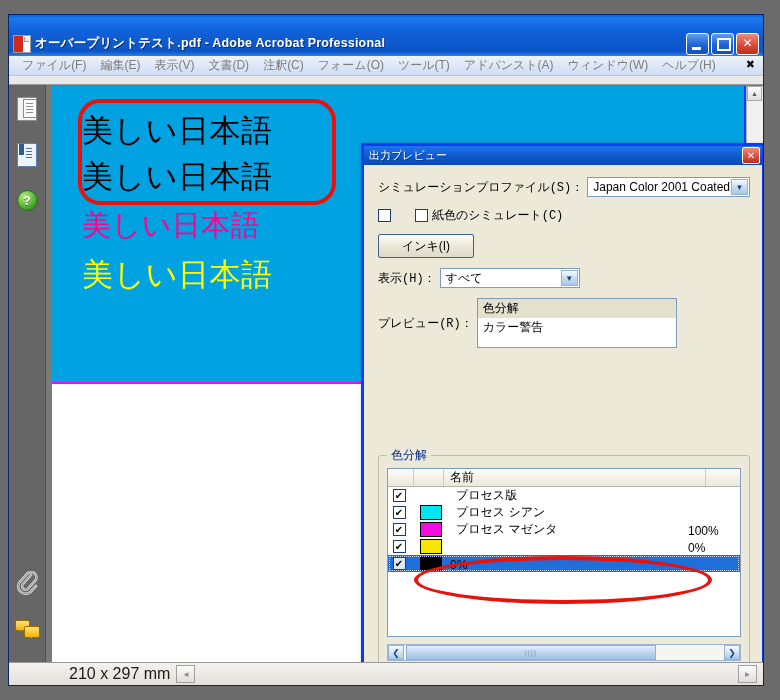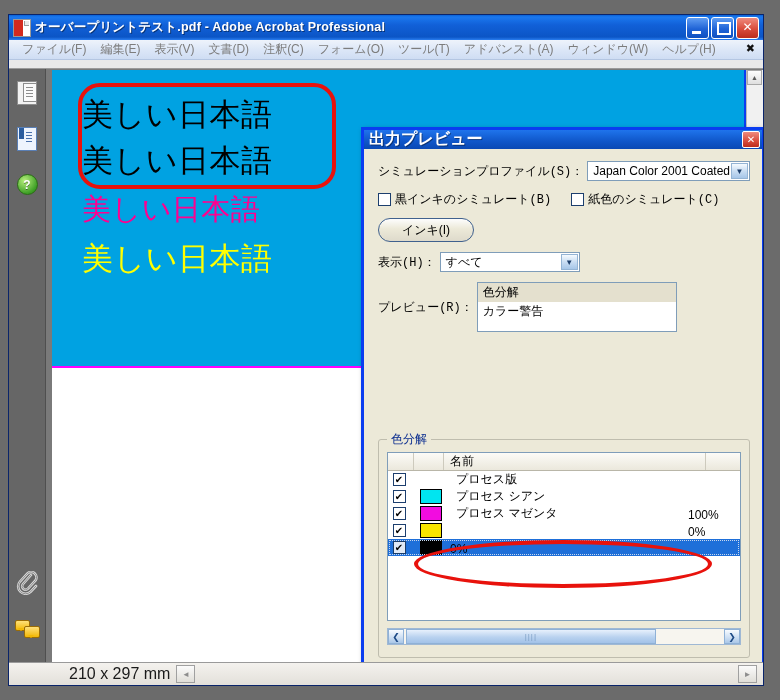--- a/index.html
+++ b/index.html
@@ -14,21 +14,21 @@
     position:absolute;left:8px;top:14px;width:756px;height:672px;
     background:#d4d0c8;
     border:1px solid #0a246a;
     box-sizing:border-box;
     display:flex;flex-direction:column;
   }
   
   .titlebar{
     height:25px;flex:0 0 25px;
     background:linear-gradient(180deg,#0a62d6 0%,#1b78ee 8%,#1160d8 40%,#0b55c6 88%,#2a7ef0 100%);
-    display:flex;align-items:center;padding:0 2px 0 4px;position:relative;
+    display:flex;align-items:center;padding:16px 2px 0 4px;position:relative;
   }
   .app-icon{
     width:16px;height:16px;flex:0 0 16px;margin-right:4px;position:relative;
     background:#fff;border:1px solid #9a9a9a;
   }
   .app-icon:before{
     content:"";position:absolute;left:0;top:0;width:9px;height:16px;background:#d42a1e;
   }
   .app-icon:after{
     content:"";position:absolute;right:1px;top:1px;width:4px;height:4px;
@@ -165,21 +165,21 @@
   .dialog{
     position:absolute;left:352px;top:58px;width:404px;height:600px;
     background:#ece9d8;border:3px solid #0a3df0;box-sizing:border-box;
     display:flex;flex-direction:column;
     box-shadow:2px 2px 5px rgba(0,0,0,.35);
   }
   .dlg-title{
     height:19px;flex:0 0 19px;display:flex;align-items:center;padding:0 2px 0 5px;
     background:linear-gradient(180deg,#1f74ec,#0f56c9 60%,#0a49b4);
   }
-  .dlg-title-text{color:#fff;font-weight:bold;font-size:16px;text-shadow:1px 1px 0 rgba(0,0,0,.4);}
+  .dlg-title-text{color:#fff;font-weight:normal;font-size:11px;text-shadow:1px 1px 0 rgba(0,0,0,.4);}
   .dlg-close{
     margin-left:auto;width:16px;height:15px;border:1px solid #fff;border-radius:2px;
     background:linear-gradient(180deg,#ef8b7e,#d94c3c 60%,#bd2d1c);
     color:#fff;font-size:10px;font-weight:bold;display:flex;align-items:center;justify-content:center;
   }
   .dlg-body{flex:1 1 auto;padding:12px 12px 0 14px;position:relative;}
   .row{display:flex;align-items:center;margin-bottom:10px;}
   .lbl{font-size:12px;color:#000;white-space:nowrap;font-family:Liberation Mono, monospace;}
   .combo{
     height:20px;border:1px solid #7f9db9;background:#fff;display:flex;align-items:center;
@@ -191,21 +191,21 @@
     border:1px solid #94b4d4;box-sizing:border-box;
     display:flex;align-items:center;justify-content:center;color:#1d3f6b;font-size:8px;
   }
   .cb{
     width:13px;height:13px;border:1px solid #1c3e6e;background:#fff;box-sizing:border-box;
     display:inline-flex;align-items:center;justify-content:center;margin-right:4px;flex:0 0 13px;
     font-size:10px;color:#000;line-height:1;
   }
   .cb.checked:after{content:"\2714";font-size:10px;color:#000;}
   .btn{
-    height:22px;min-width:70px;padding:0 12px;border:1px solid #40618e;border-radius:12px;
+    height:22px;min-width:70px;padding:0 12px;border:1px solid #40618e;border-radius:2px;
     background:linear-gradient(180deg,#fdfdfd,#ece9d8 45%,#dedacb);
     font-size:12px;color:#000;display:inline-flex;align-items:center;justify-content:center;
   }
   .listbox{
     border:1px solid #7f9db9;background:#fff;box-sizing:border-box;
   }
   .lb-item{padding:1px 5px;font-size:12px;color:#000;white-space:nowrap;}
   .lb-item.sel{background:#e4e0ce;}
   
   .group{
@@ -347,21 +347,20 @@
         <div class="row">
           <div class="lbl">シミュレーションプロファイル(S)：</div>
           <div class="combo" style="width:216px;margin-left:4px;">
             <span>Japan Color 2001 Coated</span>
             <span class="arrow">▼</span>
           </div>
         </div>
 
         <div class="row">
           <span class="cb"></span>
-          <span class="lbl">黒インキのシミュレート(B)</span>
           <span class="cb" style="margin-left:20px;"></span>
           <span class="lbl">紙色のシミュレート(C)</span>
         </div>
 
         <div class="row">
           <div class="btn">インキ(I)</div>
         </div>
 
         <div class="row">
           <div class="lbl">表示(H)：</div>

